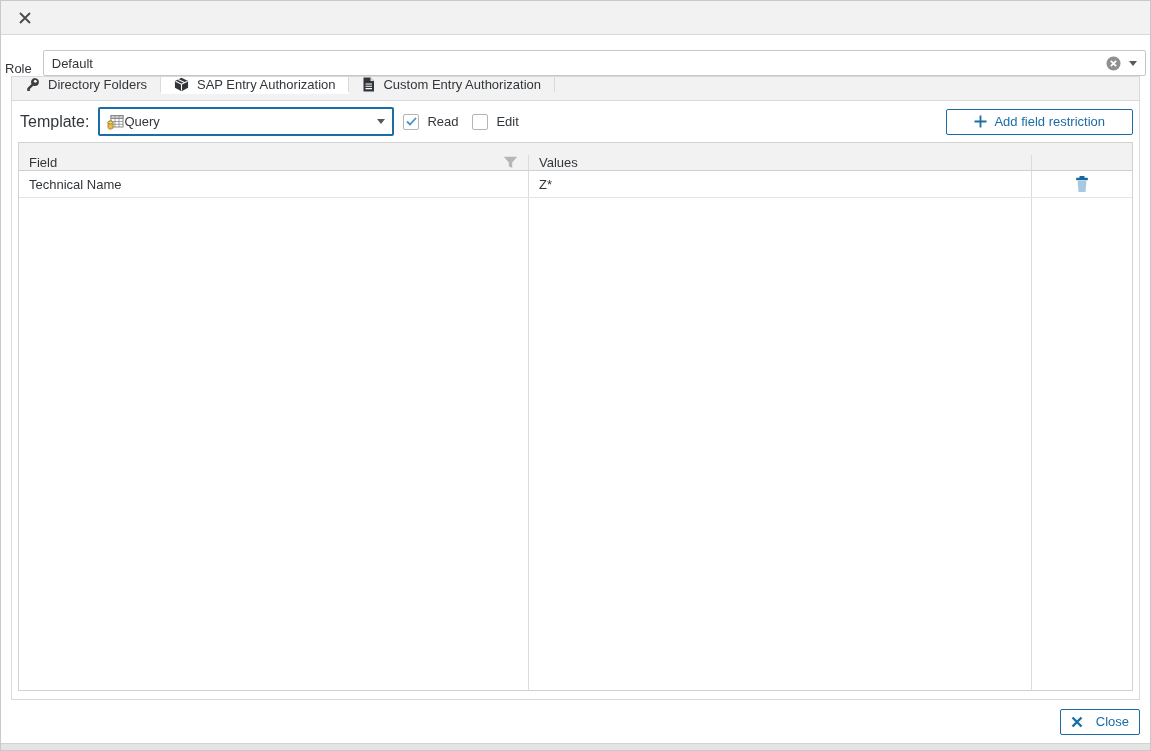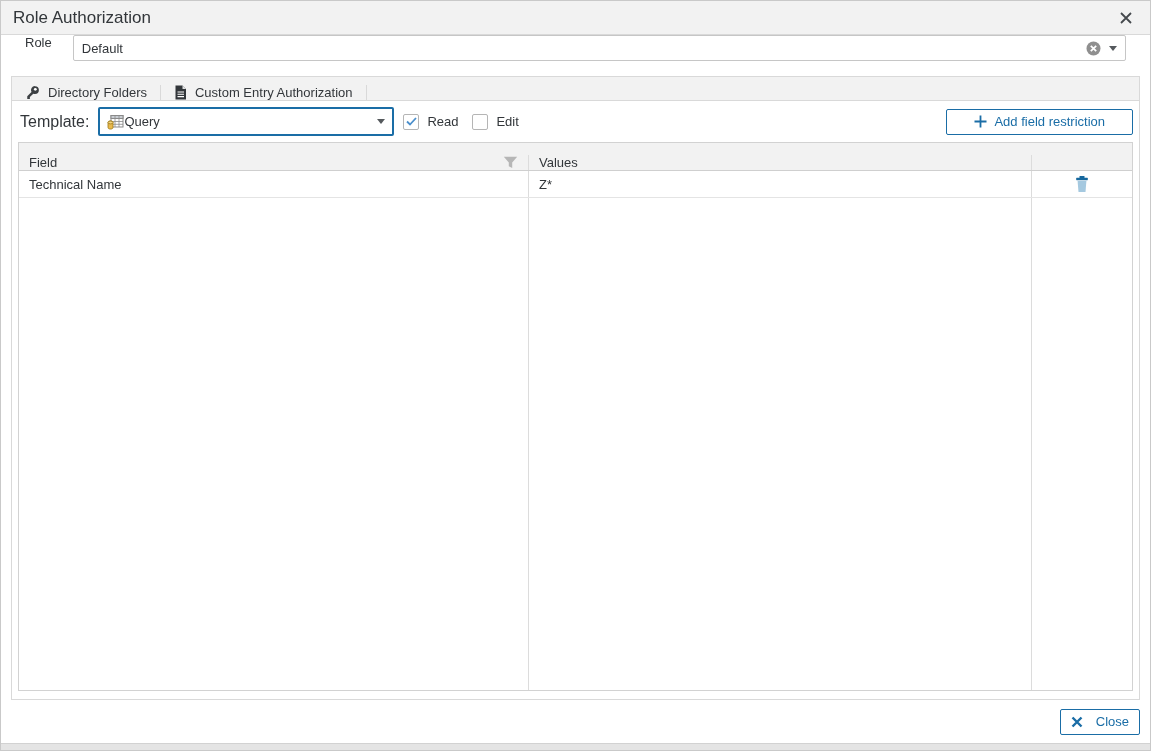--- a/index.html
+++ b/index.html
@@ -28,22 +28,22 @@
   .titlebar .title { flex:1; font-size:17px; color:#32363a; }
   .win-close {
     width:24px; height:24px;
     display:flex; align-items:center; justify-content:center;
     cursor:pointer;
   }
 
   
   .role-row {
     height:41px; flex:0 0 41px;
-    display:flex; align-items:flex-start;
-    padding:0 24px; gap:21px;
+    display:flex; align-items:flex-end;
+    padding:0 4px; gap:11px;
   }
   .role-label { font-size:13px; }
   .combobox {
     flex:1; height:26px;
     border:1px solid #c6c6c6; border-radius:2px;
     display:flex; align-items:center;
     padding:0 8px; gap:8px;
     background:#fff; cursor:text;
   }
   .combobox .value { flex:1; font-size:13px; }
@@ -54,21 +54,21 @@
     border-top:5px solid #55595d;
     cursor:pointer;
   }
 
   
   .tab-strip {
     flex:0 0 25px; height:25px;
     margin:0 10px;
     background:#f2f2f2;
     border:1px solid #d9d9d9;
-    display:flex; align-items:flex-end;
+    display:flex; align-items:flex-start;
   }
   .tab {
     display:flex; align-items:center; gap:8px;
     padding:0 13px;
     font-size:13px;
     border-right:1px solid #d9d9d9;
     cursor:pointer;
     white-space:nowrap;
   }
   .tab.active {
@@ -176,21 +176,20 @@
     background:#e4e4e4;
     border-top:1px solid #d2d2d2;
   }
 </style>
 </head>
 <body>
 
 <div class="dialog">
 
   <div class="titlebar">
-    <div class="title">Role Authorization</div>
     <div class="win-close">
       <svg width="14" height="14" viewBox="0 0 14 14">
         <path d="M2 2 L12 12 M12 2 L2 12" stroke="#45494d" stroke-width="1.8" fill="none"></path>
       </svg>
     </div>
   </div>
 
   <div class="role-row">
     <span class="role-label">Role</span>
     <div class="combobox">
@@ -205,20 +204,28 @@
     </div>
   </div>
 
   <div class="tab-strip">
     <div class="tab">
       <svg width="15" height="15" viewBox="0 0 16 16">
         <path d="M10.6 1.2 a4.2 4.2 0 0 1 0 8.4 c-.6 0-1.2-.13-1.75-.38 L5.2 12.9 l0 1.9 -2.8 0 0-2.9 4.5-4.5 a4.2 4.2 0 0 1 3.7-6.2 z" fill="#3c4043"></path>
         <circle cx="11" cy="4.6" r="1.5" fill="#ffffff"></circle>
       </svg>
       <span>Directory Folders</span>
+    </div>
+    <div class="tab active">
+      <svg width="15" height="15" viewBox="0 0 16 16">
+        <path d="M8 .8 L15 4.2 L15 11.4 L8 15.2 L1 11.4 L1 4.2 Z" fill="#32363a"></path>
+        <path d="M1.6 4.5 L8 7.6 L14.4 4.5 M8 7.6 L8 14.4" stroke="#ffffff" stroke-width="1.1" fill="none"></path>
+        <path d="M4.4 2.6 L11.2 5.9" stroke="#ffffff" stroke-width="1.1" fill="none"></path>
+      </svg>
+      <span>SAP Entry Authorization</span>
     </div>
     <div class="tab">
       <svg width="13" height="15" viewBox="0 0 13 15">
         <path d="M1.5 .5 H8.5 L12 4 V14.5 H1.5 Z" fill="#32363a"></path>
         <path d="M8.5 .5 L8.5 4 L12 4" fill="#ffffff" opacity="0.85"></path>
         <path d="M3.5 7 H10 M3.5 9.3 H10 M3.5 11.6 H10" stroke="#ffffff" stroke-width="1.1"></path>
       </svg>
       <span>Custom Entry Authorization</span>
     </div>
   </div>

